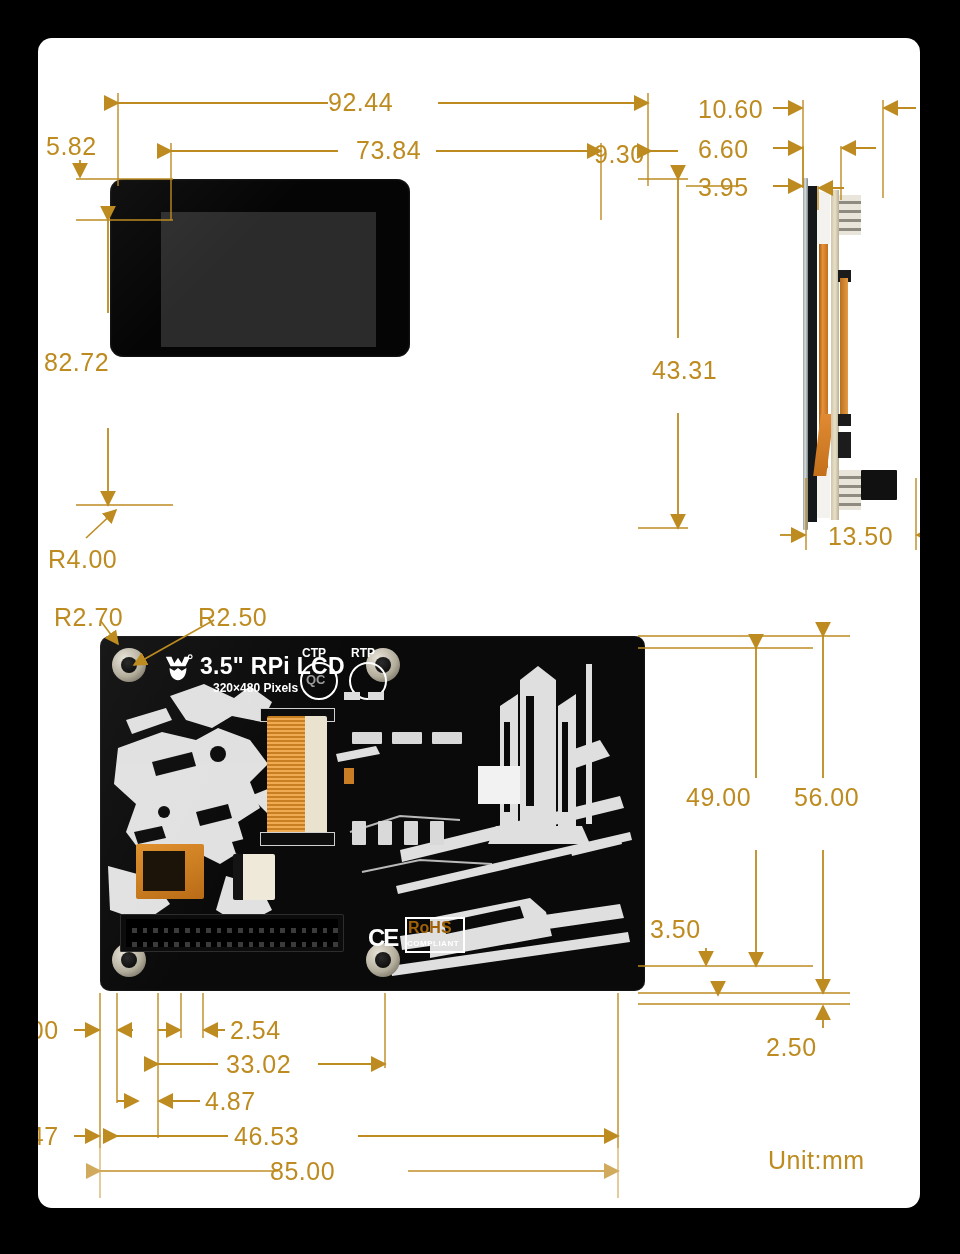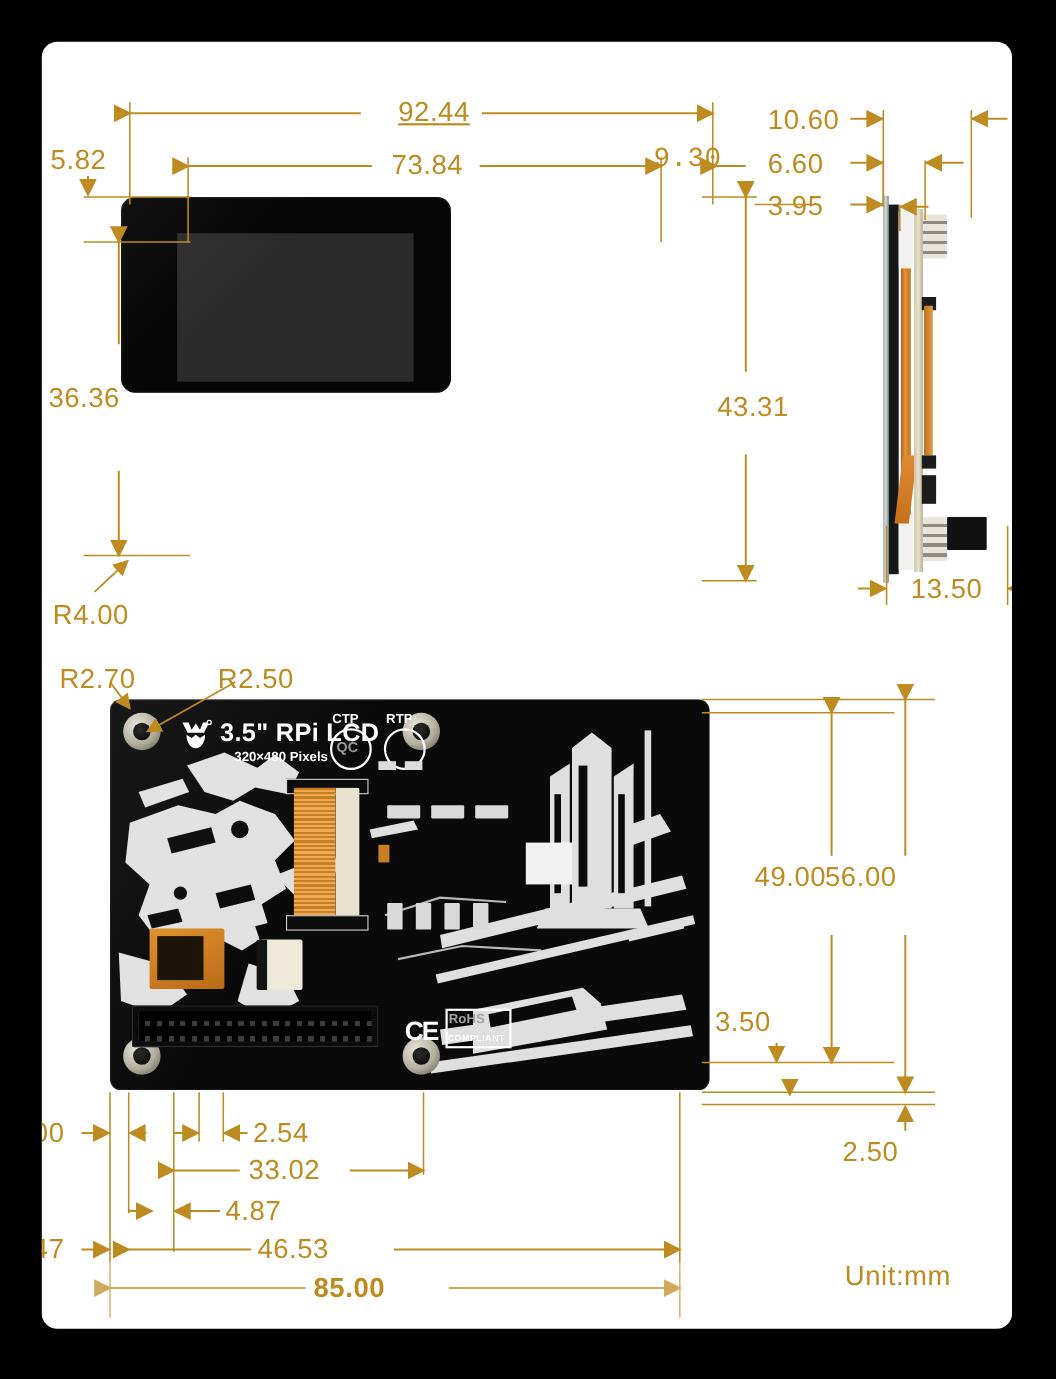--- a/index.html
+++ b/index.html
@@ -69,21 +69,21 @@
   #conn-wht{position:absolute;left:133px;top:218px;width:42px;height:46px;background:#efe9d9;border-left:10px solid #141414;box-sizing:border-box;border-radius:2px;}
   #gpio{position:absolute;left:20px;top:278px;width:224px;height:38px;background:#0c0c0c;border-radius:2px;
      box-shadow:inset 0 0 0 1px #2d2d2d;}
   #gpio-pins{position:absolute;left:6px;top:5px;width:212px;height:28px;
      background:
        repeating-linear-gradient(90deg,#000 0 6px,transparent 6px 10.6px),
        repeating-linear-gradient(180deg,#000 0 9px,transparent 9px 14px),
        #3b3b3b;}
   #ce{position:absolute;left:268px;top:288px;color:#fff;font-size:24px;font-weight:bold;letter-spacing:-2px;}
   #rohs-box{position:absolute;left:305px;top:281px;width:60px;height:36px;border:2px solid #fff;box-sizing:border-box;}
-  #rohs1{position:absolute;left:308px;top:283px;color:#a3a3a3;font-size:12px;font-weight:bold;}
+  #rohs1{position:absolute;left:308px;top:283px;color:#a16207;font-size:16px;font-weight:bold;}
   #rohs2{position:absolute;left:307px;top:303px;color:#fff;font-size:8px;font-weight:bold;letter-spacing:.5px;}
   .smd{position:absolute;background:#dcdcdc;}
   .pad{position:absolute;background:#d9d9d9;border-radius:1px;}
   #ic1{position:absolute;left:378px;top:130px;width:42px;height:38px;background:#f2f2f2;}
   #art-left,#art-right{position:absolute;opacity:.93;}
 </style>
 </head>
 <body>
 
 <div id="page">
@@ -317,42 +317,42 @@
 
     <line class="dl" x1="36" y1="1098" x2="61" y2="1098" marker-end="url(#ar)"></line>
 
     <line class="dl" x1="79" y1="1098" x2="190" y2="1098" marker-start="url(#ar)"></line>
     <line class="dl" x1="320" y1="1098" x2="580" y2="1098" marker-end="url(#ar)"></line>
 
     <line class="dll" x1="62" y1="1133" x2="240" y2="1133" marker-start="url(#arl)"></line>
     <line class="dll" x1="370" y1="1133" x2="580" y2="1133" marker-end="url(#arl)"></line>
   </svg>
 
-  <div class="dim-text" style="left:324px;top:50px;text-decoration:underline;">92.44</div>
+  <div class="dim-text" style="left:290px;top:50px;">92.44</div>
   <div class="dim-text" style="left:318px;top:98px;">73.84</div>
-  <div class="dim-text" style="left:556px;top:92px;font-family:Liberation Mono, monospace;">9.30</div>
+  <div class="dim-text" style="left:556px;top:102px;">9.30</div>
   <div class="dim-text" style="left:8px;top:94px;">5.82</div>
-  <div class="dim-text" style="left:6px;top:310px;">36.36</div>
+  <div class="dim-text" style="left:6px;top:310px;">82.72</div>
   <div class="dim-text" style="left:614px;top:318px;">43.31</div>
   <div class="dim-text" style="left:10px;top:507px;">R4.00</div>
 
   <div class="dim-text" style="left:660px;top:57px;">10.60</div>
   <div class="dim-text" style="left:660px;top:97px;">6.60</div>
   <div class="dim-text" style="left:660px;top:135px;">3.95</div>
   <div class="dim-text" style="left:790px;top:484px;">13.50</div>
 
   <div class="dim-text" style="left:16px;top:565px;">R2.70</div>
   <div class="dim-text" style="left:160px;top:565px;">R2.50</div>
   <div class="dim-text" style="left:648px;top:745px;">49.00</div>
-  <div class="dim-text" style="left:712px;top:745px;">56.00</div>
+  <div class="dim-text" style="left:756px;top:745px;">56.00</div>
   <div class="dim-text" style="left:612px;top:877px;">3.50</div>
   <div class="dim-text" style="left:728px;top:995px;">2.50</div>
 
   <div class="dim-text" style="left:-30px;top:978px;">1.00</div>
   <div class="dim-text" style="left:192px;top:978px;">2.54</div>
   <div class="dim-text" style="left:188px;top:1012px;text-align:center;">33.02</div>
   <div class="dim-text" style="left:167px;top:1049px;text-align:right;">4.87</div>
   <div class="dim-text" style="left:-30px;top:1084px;">3.47</div>
   <div class="dim-text" style="left:196px;top:1084px;">46.53</div>
-  <div class="dim-text" style="left:247px;top:1119px;font-weight:bold;">85.00</div>
+  <div class="dim-text" style="left:232px;top:1119px;">85.00</div>
 
   <div class="dim-text" style="left:730px;top:1108px;">Unit:mm</div>
 </div>
 
 </body></html>

